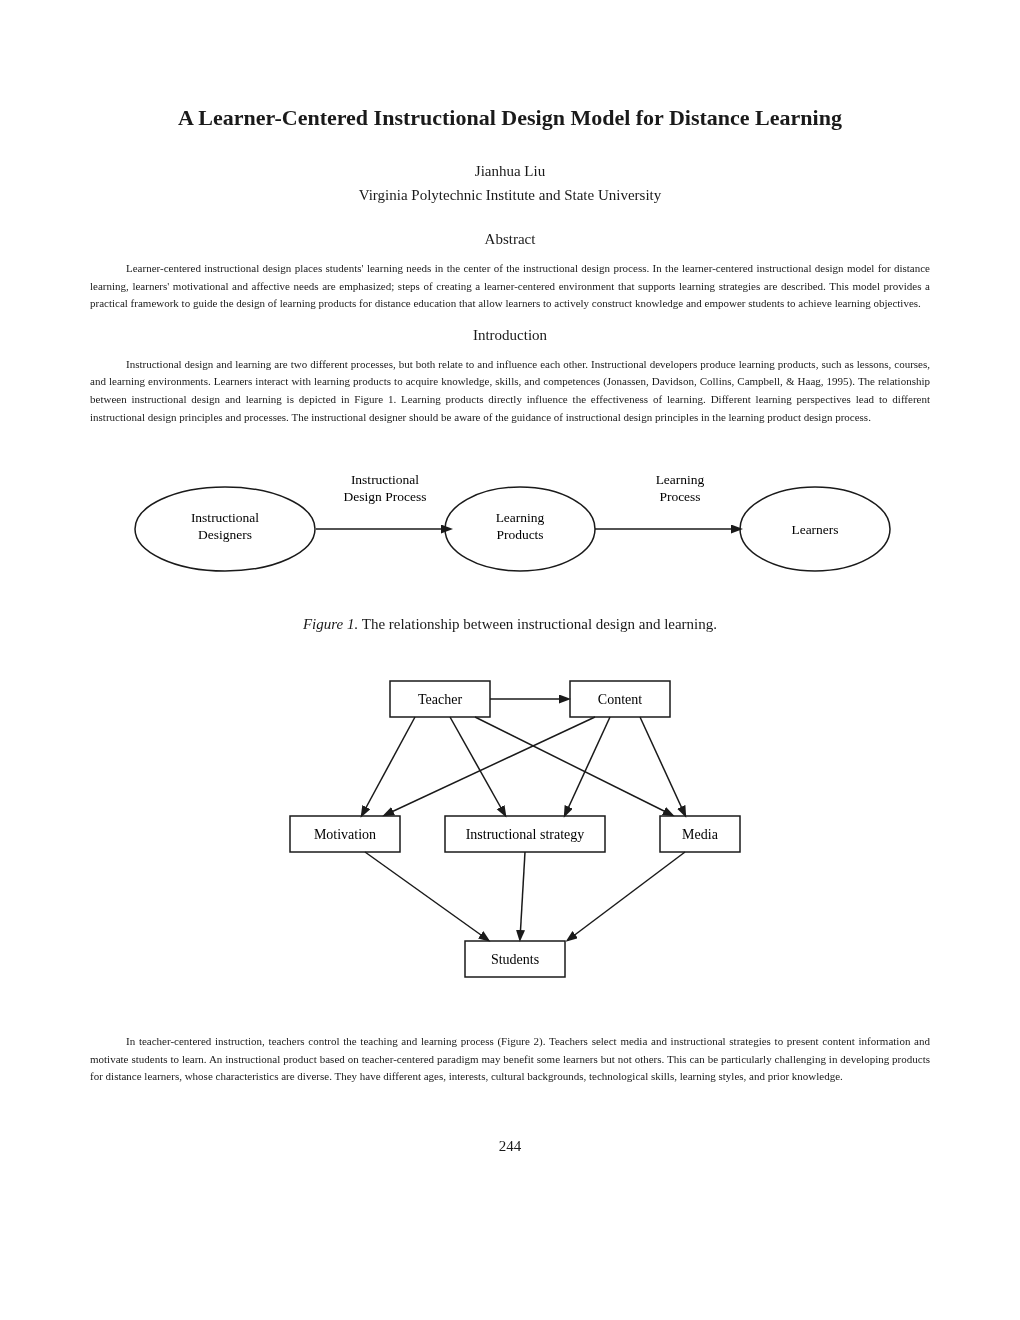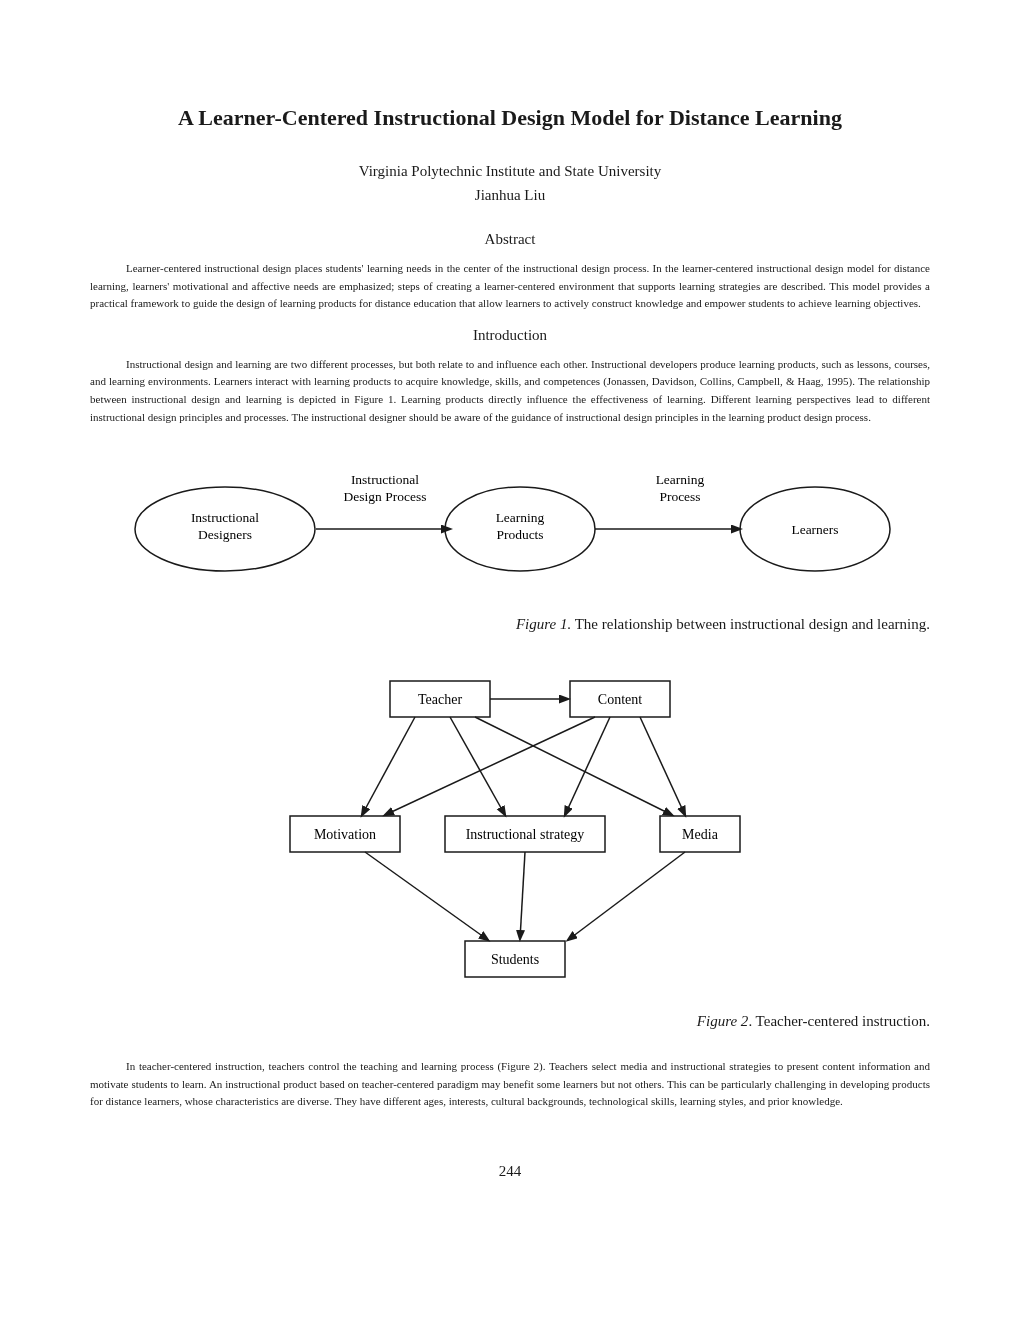--- a/index.html
+++ b/index.html
@@ -35,21 +35,21 @@
       text-align: justify;
       margin-bottom: 14px;
       line-height: 1.6;
       font-size: 11px;
     }
     .figure-container {
       margin: 28px auto;
       text-align: center;
     }
     .figure-caption {
-      text-align: right;
+      text-align: center;
       font-size: 15px;
       margin-top: 8px;
       margin-bottom: 18px;
       font-style: italic;
     }
     .figure-caption span {
       font-style: normal;
     }
     svg text {
       font-family: "Times New Roman", Times, serif;
@@ -59,22 +59,22 @@
       margin-top: 52px;
       font-size: 15px;
     }
   </style>
 </head>
 <body>
 
 <h1 class="title">A Learner-Centered Instructional Design Model for Distance Learning</h1>
 
 <div class="author-block">
+  <div>Jianhua Liu</div>
   <div>Virginia Polytechnic Institute and State University</div>
-  <div>Jianhua Liu</div>
 </div>
 
 <div class="section-heading">Abstract</div>
 <p class="paragraph">Learner-centered instructional design places students' learning needs in the center of the instructional design process. In the learner-centered instructional design model for distance learning, learners' motivational and affective needs are emphasized; steps of creating a learner-centered environment that supports learning strategies are described.  This model provides a practical framework to guide the design of learning products for distance education that allow learners to actively construct knowledge and empower students to achieve learning objectives.</p>
 
 <div class="section-heading">Introduction</div>
 <p class="paragraph">Instructional design and learning are two different processes, but both relate to and influence each other. Instructional developers produce learning products, such as lessons, courses, and learning environments. Learners interact with learning products to acquire knowledge, skills, and competences (Jonassen, Davidson, Collins, Campbell, &amp; Haag, 1995). The relationship between instructional design and learning is depicted in Figure 1. Learning products directly influence the effectiveness of learning. Different learning perspectives lead to different instructional design principles and processes. The instructional designer should be aware of the guidance of instructional design principles in the learning product design process.</p>
 
 <div class="figure-container">
   <svg width="780" height="150" viewBox="0 0 780 150">
@@ -153,20 +153,17 @@
     <line x1="400" y1="56" x2="355" y2="154" stroke="#1a1a1a" stroke-width="1.5" marker-end="url(#arr2)"></line>
 
     <line x1="430" y1="56" x2="475" y2="154" stroke="#1a1a1a" stroke-width="1.5" marker-end="url(#arr2)"></line>
 
     <line x1="155" y1="191" x2="278" y2="279" stroke="#1a1a1a" stroke-width="1.5" marker-end="url(#arr2)"></line>
 
     <line x1="315" y1="191" x2="310" y2="278" stroke="#1a1a1a" stroke-width="1.5" marker-end="url(#arr2)"></line>
 
     <line x1="475" y1="191" x2="358" y2="279" stroke="#1a1a1a" stroke-width="1.5" marker-end="url(#arr2)"></line>
   </svg>
-  <div class="figure-caption">
-    <em>Figure 2</em><span>. Teacher-centered instruction.</span>
-  </div>
 </div>
 
 <p class="paragraph">In teacher-centered instruction, teachers control the teaching and learning process (Figure 2). Teachers select media and instructional strategies to present content information and motivate students to learn. An instructional product based on teacher-centered paradigm may benefit some learners but not others. This can be particularly challenging in developing products for distance learners, whose characteristics are diverse. They have different ages, interests, cultural backgrounds, technological skills, learning styles, and prior knowledge.</p>
 
 <div class="page-number">244</div>
 
 </body></html>

